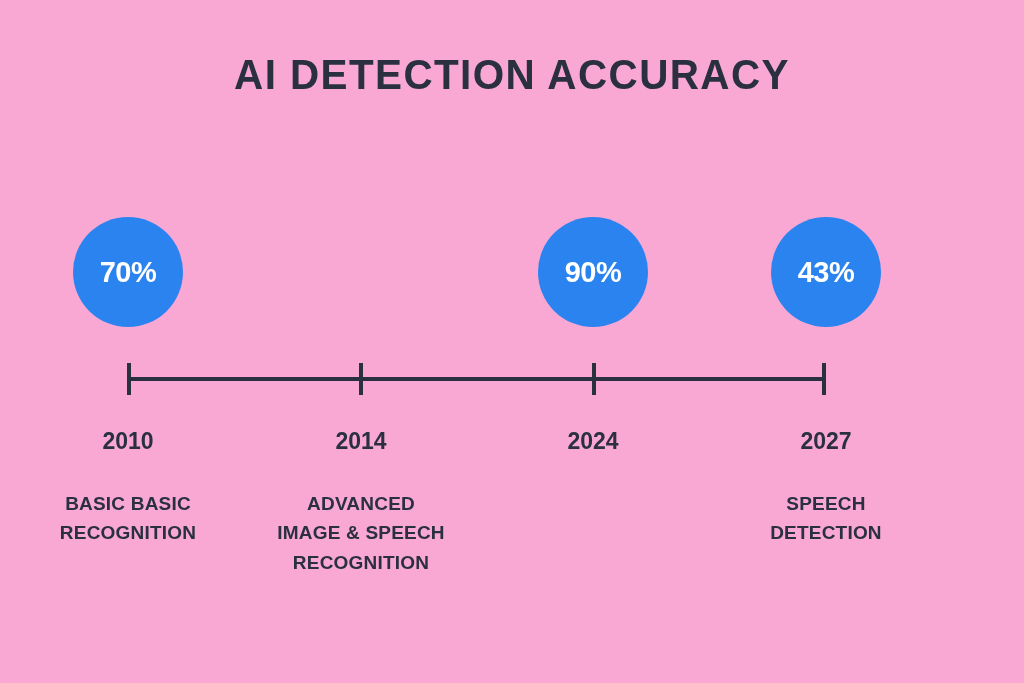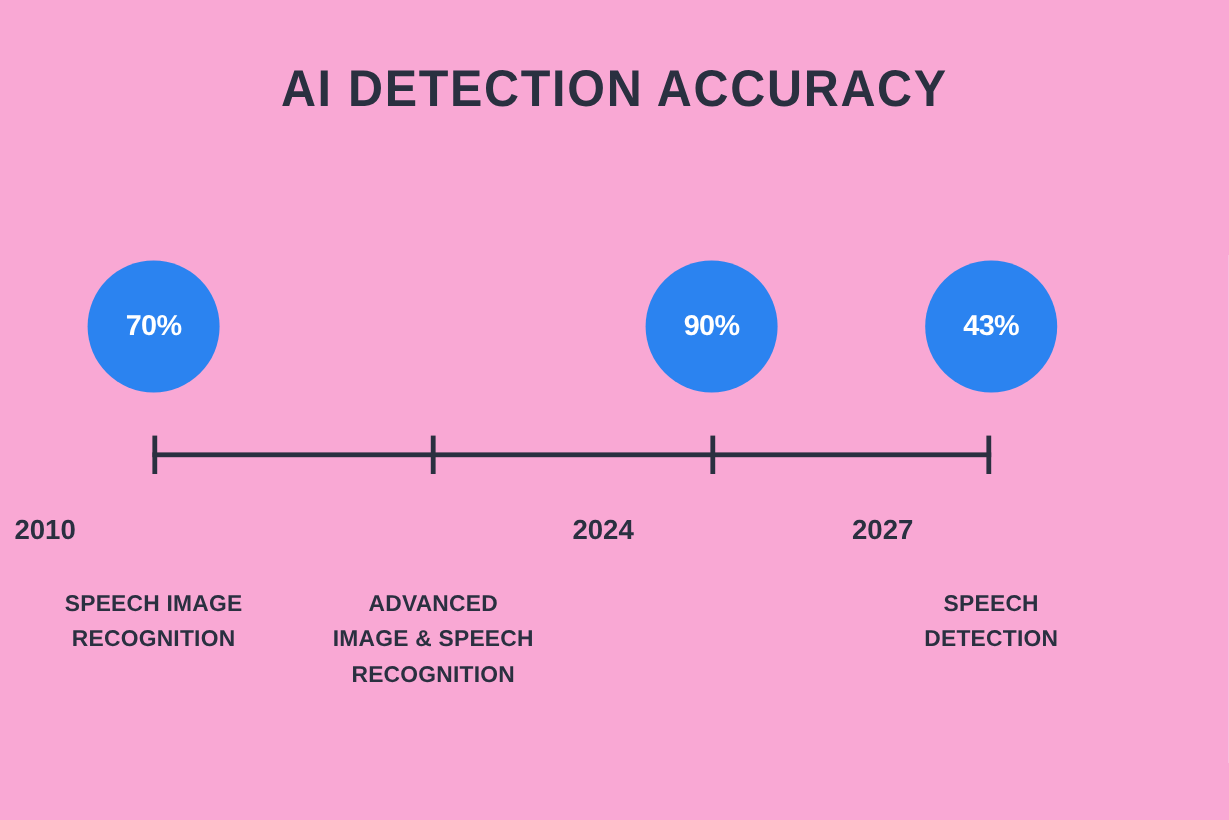--- a/index.html
+++ b/index.html
@@ -78,31 +78,32 @@
     width: 110px;
     height: 110px;
     border-radius: 50%;
     background: #2b83f0;
     display: flex;
     align-items: center;
     justify-content: center;
   }
   .bubble-label {
     color: #ffffff;
-    font-size: 24px;
+    font-size: 29px;
     font-weight: bold;
     letter-spacing: -0.5px;
     line-height: 1;
   }
 
   .year {
     position: absolute;
     top: 428px;
     left: 0;
     width: 232px;
+    text-align: center;
     font-size: 23px;
     font-weight: bold;
     color: #2a3040;
     letter-spacing: 0px;
   }
 
   .desc {
     position: absolute;
     top: 489px;
     left: 0;
@@ -130,25 +131,26 @@
     <div class="tick" style="left:695px;"></div>
   </div>
 
   <div class="milestones">
 
     <div class="milestone" style="left:12px;">
       <div class="bubble">
         <span class="bubble-label">70%</span>
       </div>
       <div class="year">2010</div>
-      <div class="desc">SPEECH IMAGE
+      <div class="desc">BASIC BASIC
 RECOGNITION</div>
     </div>
 
     <div class="milestone" style="left:245px;">
+      <div class="year">2014</div>
       <div class="desc">ADVANCED
 IMAGE &amp; SPEECH
 RECOGNITION</div>
     </div>
 
     <div class="milestone" style="left:477px;">
       <div class="bubble">
         <span class="bubble-label">90%</span>
       </div>
       <div class="year">2024</div>

